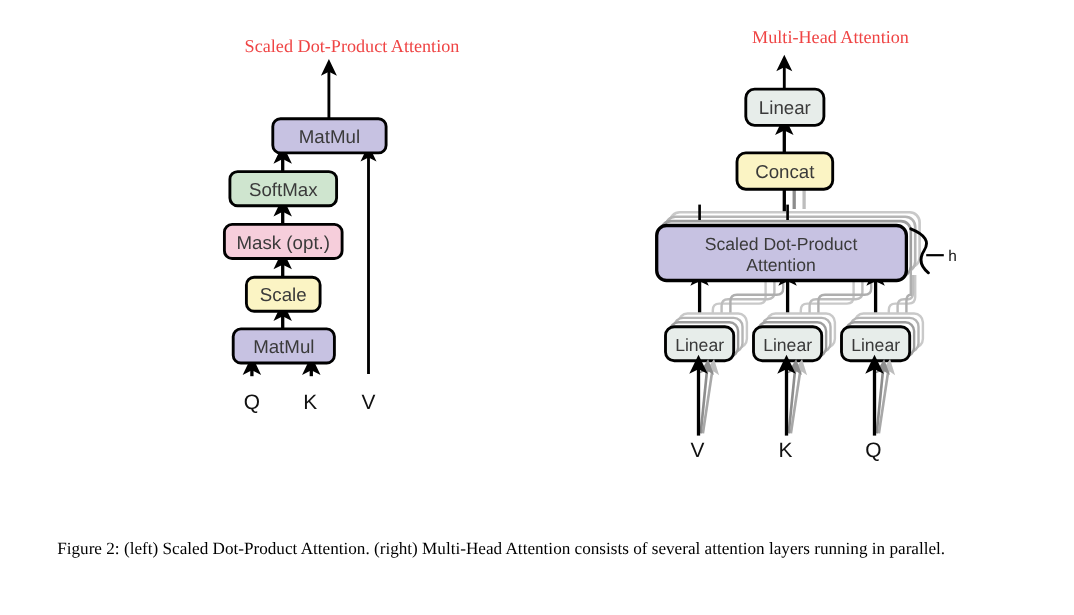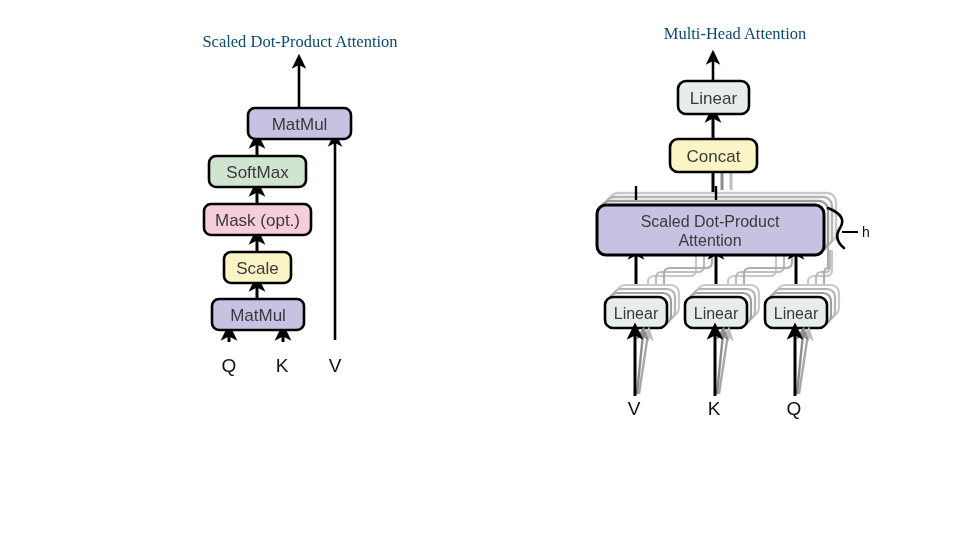--- a/index.html
+++ b/index.html
@@ -5,22 +5,23 @@
   html,body{margin:0;padding:0;}
   body{
     width:976px;height:559px;background:#ffffff;
     font-family:"Liberation Serif", serif;
     overflow:hidden;position:relative;
   }
   .fig{position:absolute;left:0;top:0;width:976px;height:559px;}
   .panel-title{
     position:absolute;
     font-family:"Liberation Serif", serif;
-    font-size:16.5px;color:#0c4a6e;white-space:nowrap;
+    font-size:16.5px;color:#ef4444;white-space:nowrap;
     text-align:center;
+    margin-left:20px;
   }
   #title-left{left:0;top:32px;width:600px;}
   #title-right{left:490px;top:24px;width:490px;}
   .caption{
     position:absolute;left:52px;top:488px;width:872px;
     font-family:"Liberation Serif", serif;
     font-size:15.6px;line-height:23px;color:#000;
     text-align:justify;
   }
   .caption .lead{white-space:nowrap;}
@@ -210,14 +211,15 @@
       <line x1="635" y1="396" x2="635" y2="332" stroke="#000" stroke-width="3" marker-end="url(#ah)"></line>
       <line x1="715" y1="396" x2="715" y2="332" stroke="#000" stroke-width="3" marker-end="url(#ah)"></line>
       <line x1="795" y1="396" x2="795" y2="332" stroke="#000" stroke-width="3" marker-end="url(#ah)"></line>
 
       <text class="qkv" x="634" y="415">V</text>
       <text class="qkv" x="714" y="415">K</text>
       <text class="qkv" x="794" y="415">Q</text>
     </g>
   </svg>
 
+  <div class="caption"><span class="lead">Figure 2:</span><span> (left) Scaled Dot-Product Attention.  (right) Multi-Head Attention consists of several attention layers running in parallel.</span></div>
 
 </div>
 
 </body></html>

